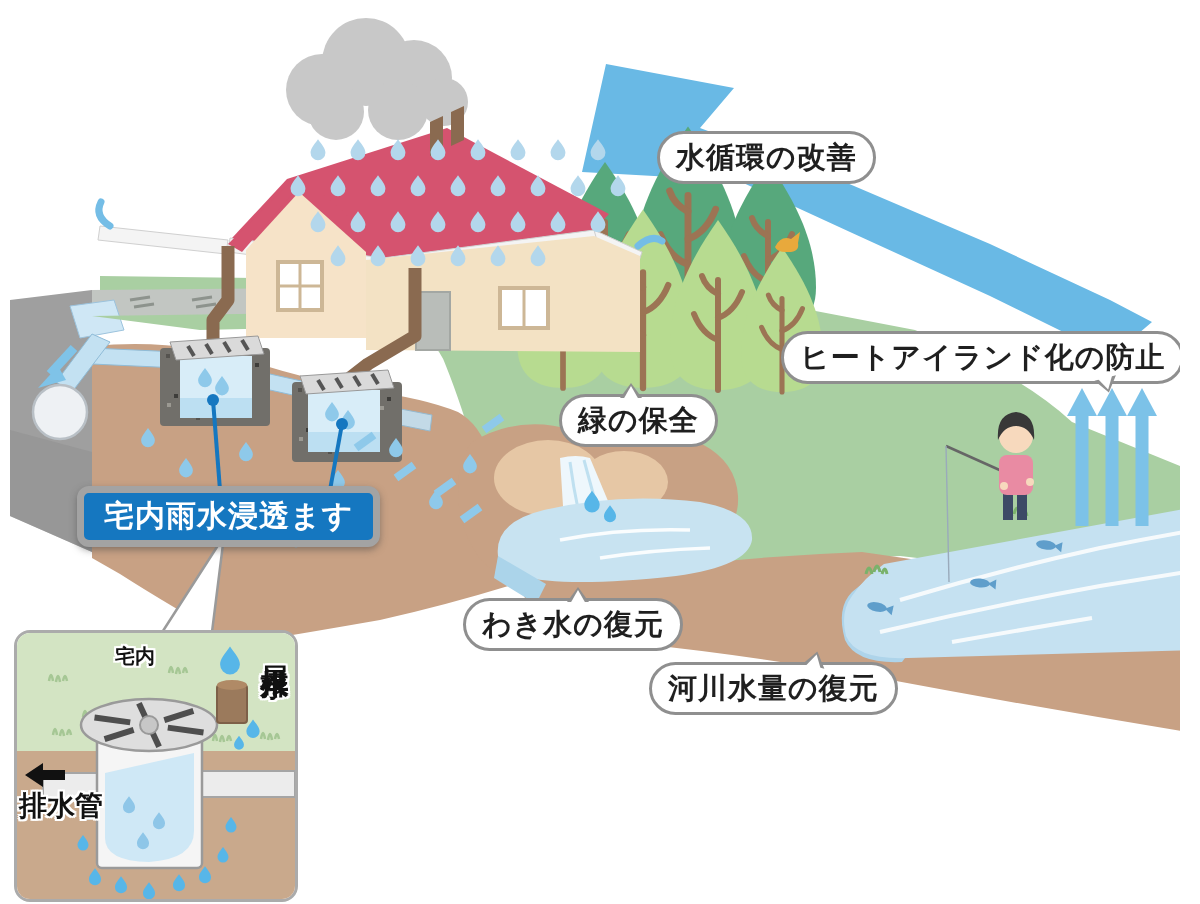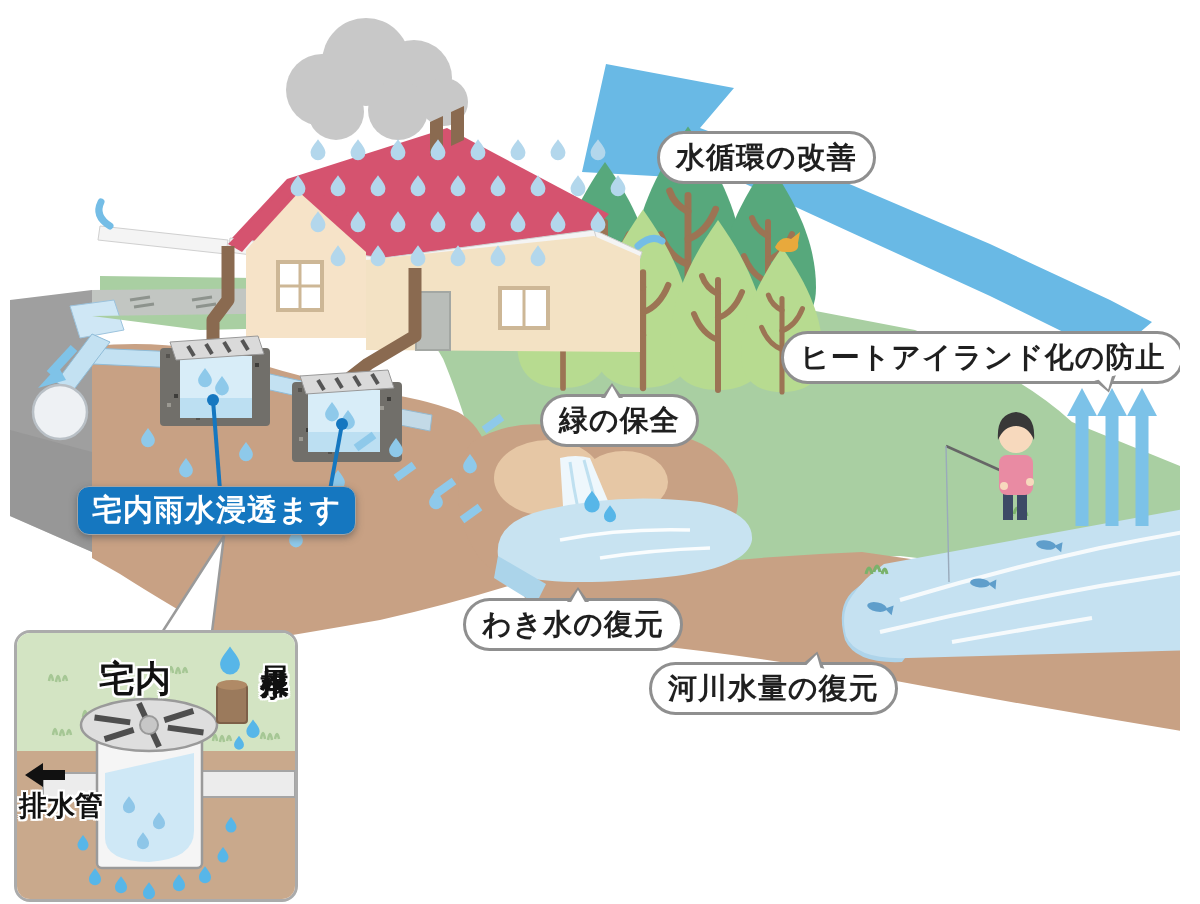--- a/index.html
+++ b/index.html
@@ -3,22 +3,22 @@
 <meta charset="utf-8">
 <style>
   html,body{margin:0;padding:0;background:#fff;}
   .stage{position:relative;width:1180px;height:904px;overflow:hidden;background:#fff;
          font-family:"DejaVu Sans","Liberation Sans",sans-serif;}
   svg{display:block;}
   #scene{position:absolute;left:0;top:0;z-index:1;}
   .bubble{position:absolute;z-index:10;background:#fff;border:3px solid #8f8f8f;border-radius:28px;
           padding:7px 16px;font-size:29px;font-weight:700;color:#1f1f1f;white-space:nowrap;
           line-height:1.15;letter-spacing:1px;}
-  .bubble-blue{position:absolute;z-index:10;background:#1577c0;border:1px solid #a3a3a3;border-radius:12px;
-          padding:6px 14px;font-size:30px;font-weight:700;color:#fff;white-space:nowrap;line-height:1.15;
+  .bubble-blue{position:absolute;z-index:10;background:#1577c0;border:7px solid #a3a3a3;border-radius:12px;
+          padding:6px 20px;font-size:30px;font-weight:700;color:#fff;white-space:nowrap;line-height:1.15;
           letter-spacing:1px;box-shadow:0 3px 7px rgba(70,70,70,.5);}
   .tail{position:absolute;width:22px;height:18px;}
   .tail.up{top:-14px;transform-origin:50% 100%;}
   .tail.up .t1{position:absolute;left:0;top:0;width:0;height:0;
       border-left:11px solid transparent;border-right:11px solid transparent;border-bottom:15px solid #8f8f8f;}
   .tail.up .t2{position:absolute;left:3px;top:3px;width:0;height:0;
       border-left:8px solid transparent;border-right:8px solid transparent;border-bottom:14px solid #fff;}
   .tail.down{bottom:-14px;transform-origin:50% 0%;}
   .tail.down .t1{position:absolute;left:0;top:1px;width:0;height:0;
       border-left:11px solid transparent;border-right:11px solid transparent;border-top:15px solid #8f8f8f;}
@@ -361,21 +361,21 @@
 
 <div class="bubble" style="left:657px;top:131px;"><span>水循環の改善</span></div>
 
 <div class="bubble" style="left:781px;top:331px;"><span>ヒートアイランド化の防止</span>
   <div class="tail down" style="left:78%;transform:rotate(-14deg);">
         <div class="t1"></div>
         <div class="t2"></div>
       </div>
 </div>
 
-<div class="bubble" style="left:540px;top:394px;"><span>緑の保全</span>
+<div class="bubble" style="left:559px;top:394px;"><span>緑の保全</span>
   <div class="tail up" style="left:38%;">
         <div class="t1"></div>
         <div class="t2"></div>
       </div>
 </div>
 
 <div class="bubble-blue" style="left:77px;top:486px;"><span>宅内雨水浸透ます</span></div>
 
 
 <div class="bubble" style="left:463px;top:598px;"><span>わき水の復元</span>
@@ -436,18 +436,18 @@
           <path d="M104 243.2 C 107.52 248.15 110.05 250.9 110.05 254.2 A 6.050000000000001 6.050000000000001 0 1 1 97.95 254.2 C 97.95 250.9 100.48 248.15 104 243.2 Z" fill="#57b6e8"></path>
           <path d="M132 249.2 C 135.52 254.15 138.05 256.9 138.05 260.2 A 6.050000000000001 6.050000000000001 0 1 1 125.95 260.2 C 125.95 256.9 128.48 254.15 132 249.2 Z" fill="#57b6e8"></path>
           <path d="M162 241.2 C 165.52 246.15 168.05 248.9 168.05 252.2 A 6.050000000000001 6.050000000000001 0 1 1 155.95 252.2 C 155.95 248.9 158.48 246.15 162 241.2 Z" fill="#57b6e8"></path>
           <path d="M188 233.2 C 191.52 238.15 194.05 240.9 194.05 244.2 A 6.050000000000001 6.050000000000001 0 1 1 181.95 244.2 C 181.95 240.9 184.48 238.15 188 233.2 Z" fill="#57b6e8"></path>
           <path d="M206 214 C 209.2 218.5 211.5 221 211.5 224 A 5.5 5.5 0 1 1 200.5 224 C 200.5 221 202.8 218.5 206 214 Z" fill="#57b6e8"></path>
           <path d="M66 202 C 69.2 206.5 71.5 209 71.5 212 A 5.5 5.5 0 1 1 60.5 212 C 60.5 209 62.8 206.5 66 202 Z" fill="#57b6e8"></path>
           <path d="M214 184 C 217.2 188.5 219.5 191 219.5 194 A 5.5 5.5 0 1 1 208.5 194 C 208.5 191 210.8 188.5 214 184 Z" fill="#57b6e8"></path>
           <path d="M72 172.8 C 74.88 176.85 76.95 179.1 76.95 181.8 A 4.95 4.95 0 1 1 67.05 181.8 C 67.05 179.1 69.12 176.85 72 172.8 Z" fill="#57b6e8"></path>
         </g>
   </svg>
-  <div class="inset-label" style="left:58px;top:10px;width:120px;text-align:center;font-size:36px;margin-top:12px;">宅内</div>
+  <div class="inset-label" style="left:58px;top:10px;width:120px;text-align:center;font-size:20px;">宅内</div>
   <div class="inset-label vtext" style="right:2px;top:10px;height:160px;font-size:28px;">屋根排水</div>
   <div class="inset-label" style="left:2px;top:154px;font-size:28px;">排水管</div>
 </div>
 
 </div>
 
 </body></html>

